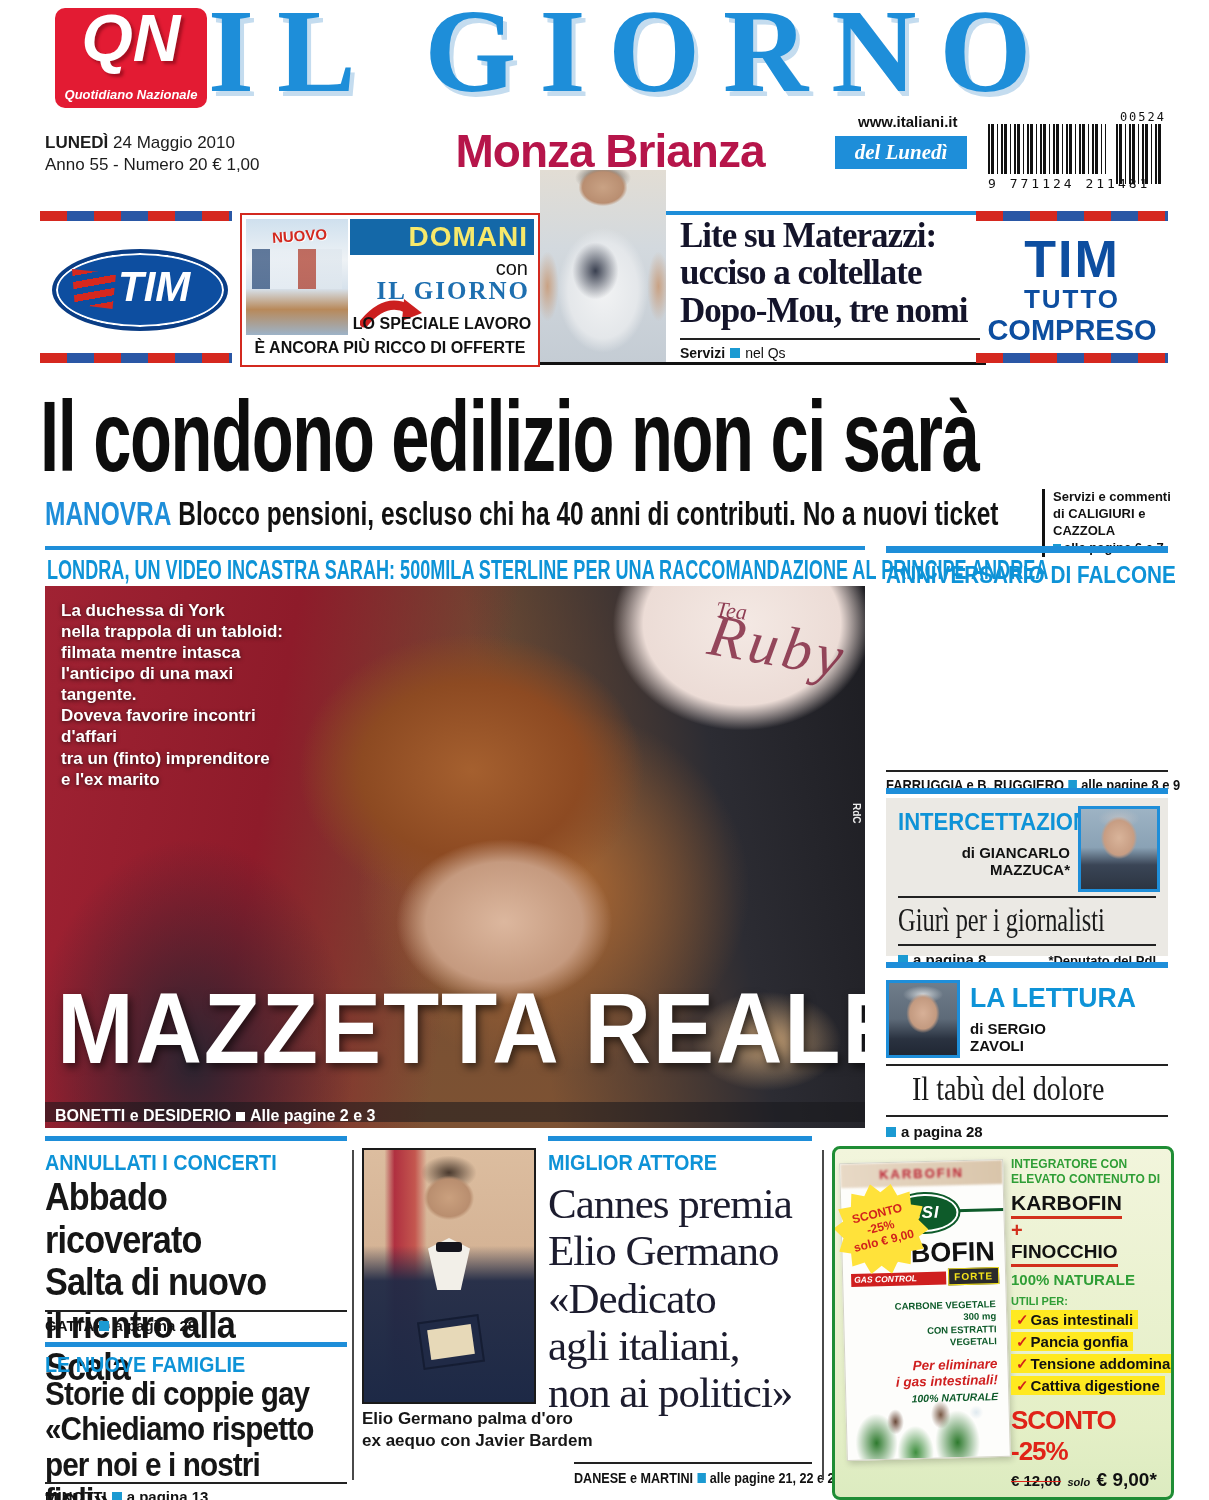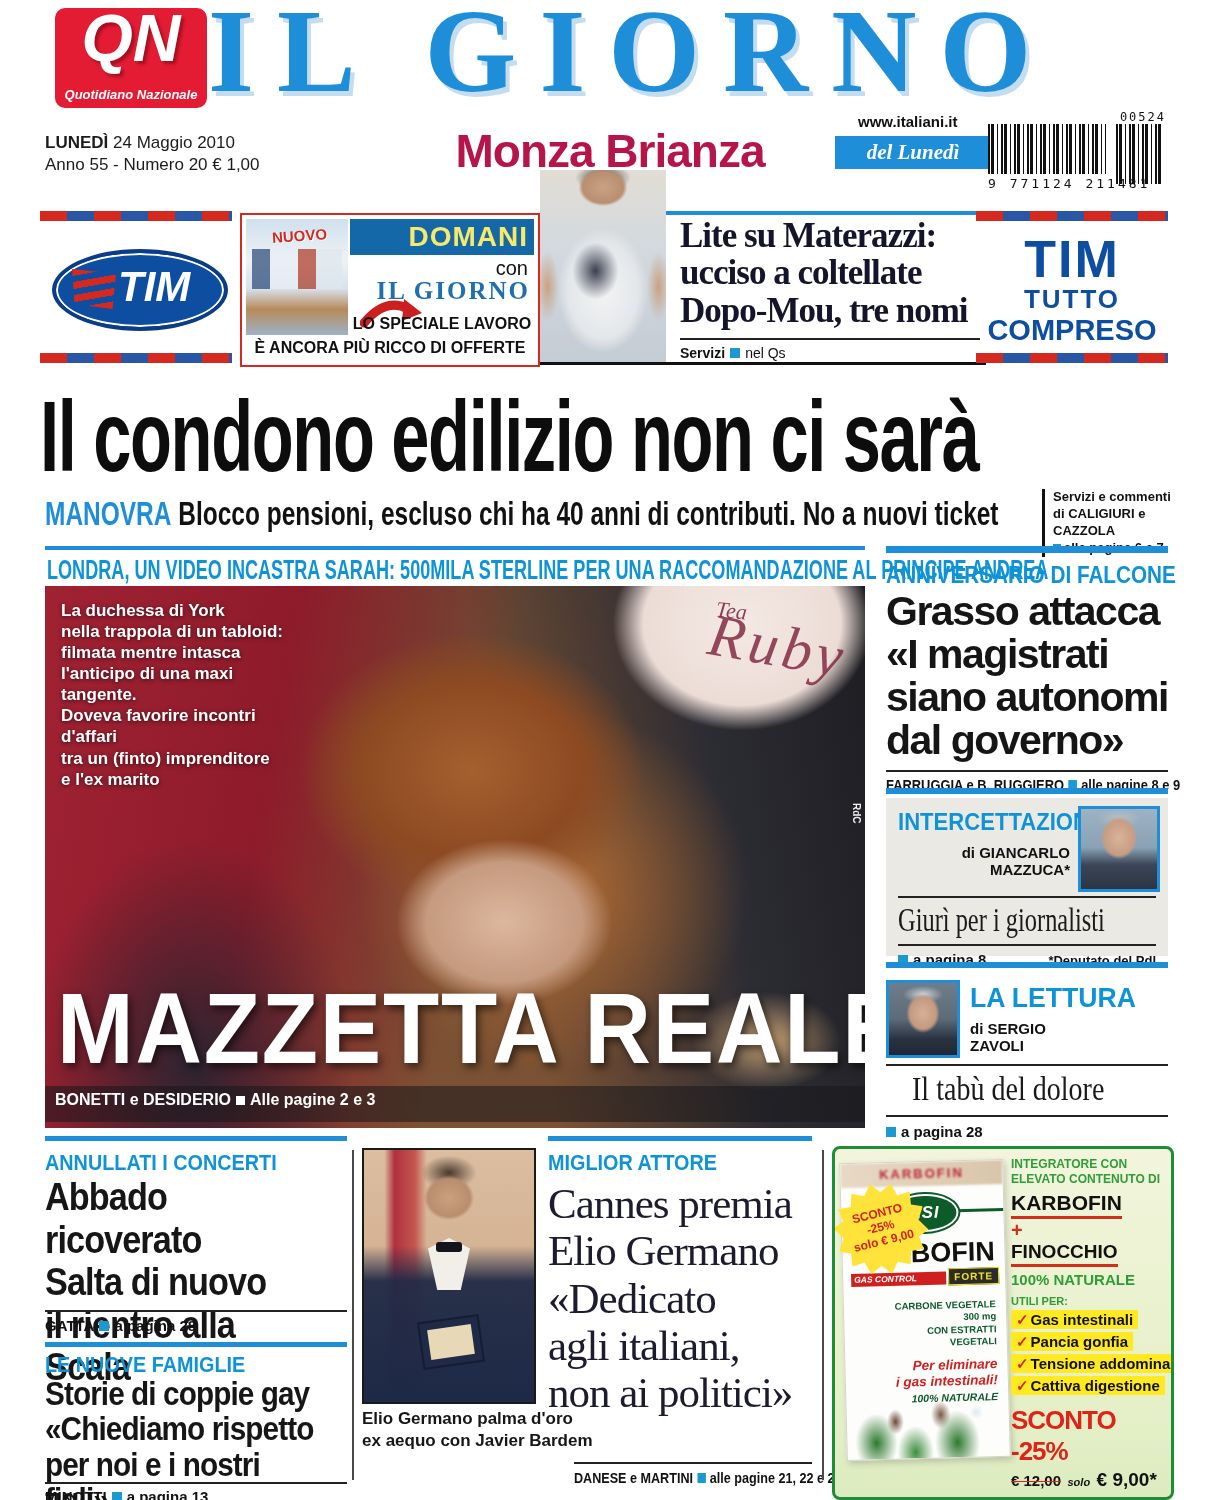--- a/index.html
+++ b/index.html
@@ -22,21 +22,21 @@
               font-style:italic;color:#fff;text-shadow:3px 3px 3px rgba(90,0,10,.45);}
   #qn-sub{position:absolute;left:0;right:0;bottom:6px;text-align:center;font-size:13px;font-weight:700;
           font-style:italic;color:#fff;}
   #masthead-title{left:208px;top:-16px;font-family:"Liberation Serif",serif;font-weight:700;
                   font-size:118px;letter-spacing:23px;color:#1e8ed9;white-space:nowrap;
                   text-shadow:4px 5px 0 #c4dcef;}
   #date-block{left:45px;top:132px;font-size:17px;line-height:1.3;color:#1c1c1c;}
   #edition{left:430px;top:124px;width:360px;text-align:center;font-size:46px;font-weight:700;
            color:#b6154a;letter-spacing:-1px;}
   #website{left:858px;top:113px;font-size:15px;font-weight:700;color:#111;}
-  #monday-badge{left:835px;top:136px;width:156px;height:33px;background:#1e8ed9;color:#fff;
+  #monday-badge{left:835px;top:136px;width:132px;height:33px;background:#1e8ed9;color:#fff;
                 text-align:center;font-family:"Liberation Serif",serif;font-style:italic;
                 font-weight:700;font-size:21px;line-height:33px;}
   .bars{position:absolute;background:repeating-linear-gradient(90deg,#111 0 2px,#fff 2px 3px,#111 3px 6px,#fff 6px 9px,#111 9px 10px,#fff 10px 13px);}
   #barcode-num{position:absolute;left:0;top:66px;font-family:"DejaVu Sans Mono",monospace;
                font-size:13px;letter-spacing:3px;}
   #barcode-code{position:absolute;right:2px;top:0;font-family:"DejaVu Sans Mono",monospace;
                 font-size:12px;letter-spacing:2px;}
   
   .tim-box{width:192px;height:152px;}
   #tim-logo{position:absolute;left:12px;top:38px;width:168px;height:74px;background:#0d4ea0;
@@ -99,21 +99,21 @@
        linear-gradient(180deg,#6d4a33 0%,#7d5233 100%);}
   #ruby-tea{position:absolute;right:118px;top:12px;color:#7d1f3a;font-family:"Liberation Serif",serif;
      font-style:italic;font-size:22px;transform:rotate(6deg);opacity:.85;}
   #ruby{position:absolute;right:18px;top:26px;color:#7d1f3a;font-family:"Liberation Serif",serif;
      font-style:italic;font-size:60px;transform:rotate(10deg);opacity:.8;letter-spacing:4px;}
   #royal-caption{position:absolute;left:16px;top:14px;width:250px;color:#fff;font-weight:700;
      font-size:17px;line-height:1.24;text-shadow:0 1px 4px rgba(0,0,0,.65);}
   #royal-title{position:absolute;left:12px;bottom:42px;}
   #royal-title .cx{transform:scaleX(.92);transform-origin:0 100%;font-size:100px;font-weight:800;
      color:#fff;letter-spacing:2px;text-shadow:3px 4px 9px rgba(0,0,0,.6);}
-  #royal-bar{position:absolute;left:0;right:0;bottom:6px;height:36px;background:rgba(24,24,28,.55);
+  #royal-bar{position:absolute;left:0;right:0;bottom:6px;height:20px;background:rgba(24,24,28,.55);
      color:#fff;font-weight:700;font-size:16px;line-height:28px;padding-left:10px;}
   #royal-credit{position:absolute;right:3px;top:40%;writing-mode:vertical-rl;font-size:10px;
      color:#eee;font-weight:700;}
   
   #rightcol{left:886px;top:546px;width:282px;height:582px;}
   #falcone-kicker{position:absolute;left:0;top:16px;}
   #falcone-kicker .cx{transform:scaleX(.9);font-size:23px;}
   #falcone-headline{position:absolute;left:0;top:44px;font-size:41px;font-weight:800;line-height:1.05;
      letter-spacing:-1.5px;color:#151515;}
   #falcone-rule{left:0;top:224px;width:282px;}
@@ -346,24 +346,20 @@
       </div>
       <div id="royal-credit">RdC</div>
     </div>
   </div>
 
   <div class="abs" id="rightcol">
     <div class="bluebar" style="left:0;top:0;width:282px;height:7px;"></div>
     <div class="nowrap kick" id="falcone-kicker">
       <span class="cx">ANNIVERSARIO DI FALCONE</span>
     </div>
-    <div id="falcone-headline" class="pre">Grasso attacca
-«I magistrati
-siano autonomi
-dal governo»</div>
     <div class="rule" id="falcone-rule"></div>
     <div class="nowrap" id="falcone-byline">
       <span class="cx nowrap"><span>FARRUGGIA e B. RUGGIERO</span><span class="sq"></span><span>alle pagine 8 e 9</span></span>
     </div>
     <div class="bluebar" style="left:0;top:242px;width:282px;height:6px;"></div>
 
     <div id="inter-box">
       <div class="nowrap kick" id="inter-kicker">
         <span class="cx">INTERCETTAZIONI</span>
       </div>

